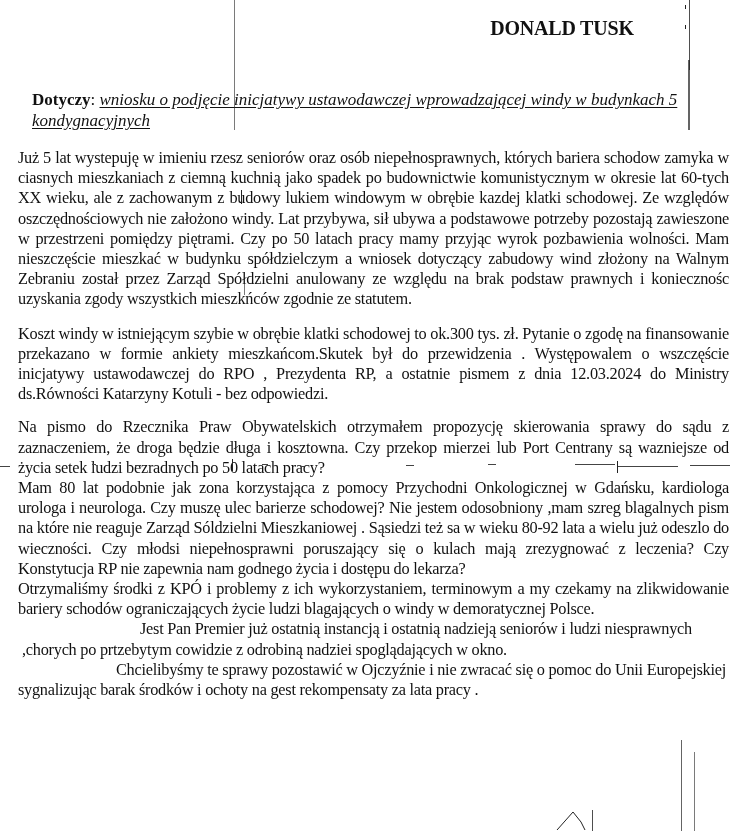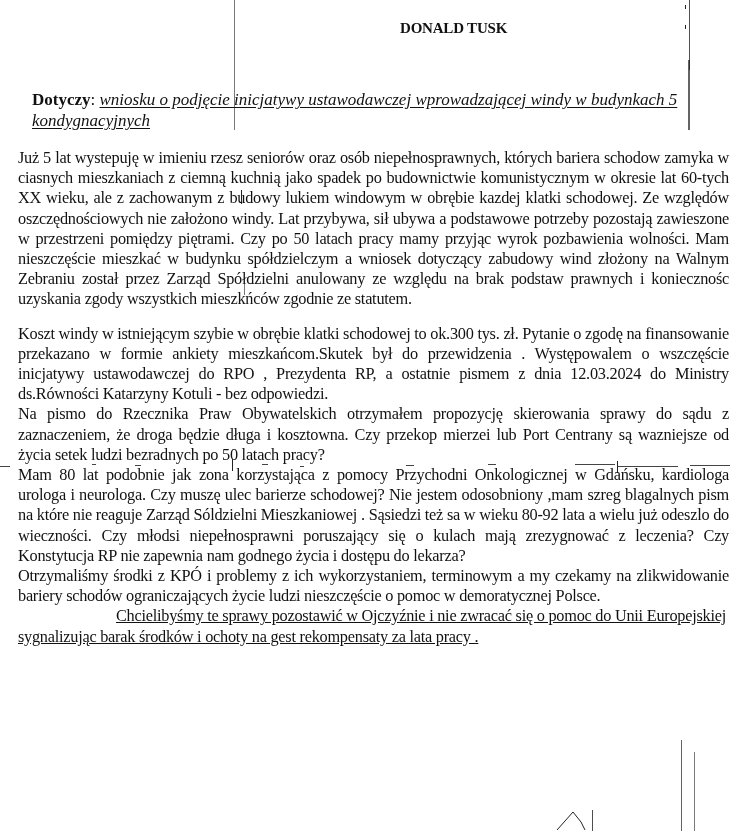--- a/index.html
+++ b/index.html
@@ -21,23 +21,23 @@
       top: 0;
       width: 740px;
       height: 831px;
     }
     
     .addressee {
       position: absolute;
       left: 400px;
       top: 18px;
       width: 324px;
-      text-align: left;
+      text-align: center;
       font-weight: bold;
-      font-size: 15px;
+      font-size: 20px;
       line-height: 20px;
       letter-spacing: -0.2px;
     }
     .addressee div { white-space: nowrap; }
     
     .subject {
       position: absolute;
       left: 32px;
       top: 89px;
       width: 712px;
@@ -99,24 +99,25 @@
     <div>DONALD TUSK</div>
   </div>
 
   <div class="subject">
     <span class="subject-label">Dotyczy</span><span>: </span><span class="subject-text">wniosku o podjęcie inicjatywy ustawodawczej wprowadzającej windy w budynkach 5 kondygnacyjnych</span>
   </div>
 
   <div class="body">
     <p class="para">Już 5 lat wystepuję w imieniu rzesz seniorów oraz osób niepełnosprawnych, których bariera schodow zamyka w ciasnych mieszkaniach z ciemną kuchnią jako spadek po budownictwie komunistycznym w okresie lat 60-tych XX wieku, ale z zachowanym z budowy lukiem windowym w obrębie kazdej klatki schodowej. Ze względów oszczędnościowych nie założono windy. Lat przybywa, sił ubywa a podstawowe potrzeby pozostają zawieszone w przestrzeni pomiędzy piętrami. Czy po 50 latach pracy mamy przyjąc wyrok pozbawienia wolności. Mam nieszczęście mieszkać w budynku spółdzielczym a wniosek dotyczący zabudowy wind złożony na Walnym Zebraniu został przez Zarząd Spółdzielni anulowany ze względu na brak podstaw prawnych i koniecznośc uzyskania zgody wszystkich mieszkńców zgodnie ze statutem.</p>
     <p class="para" style="margin-top:14px;">Koszt windy w istniejącym  szybie w obrębie klatki schodowej to ok.300 tys. zł. Pytanie o zgodę na finansowanie przekazano w formie ankiety mieszkańcom.Skutek był do przewidzenia . Występowalem o wszczęście inicjatywy ustawodawczej do RPO , Prezydenta RP, a ostatnie pismem z dnia 12.03.2024 do Ministry ds.Równości Katarzyny Kotuli - bez odpowiedzi.</p>
-    <p class="para" style="margin-top:0;">Na pismo do Rzecznika Praw Obywatelskich otrzymałem propozycję skierowania sprawy do sądu z zaznaczeniem, że droga będzie długa i kosztowna.  Czy przekop mierzei lub Port Centrany są wazniejsze od życia setek ludzi bezradnych po 50 latach pracy?</p>
+    <p class="para" style="margin-top:13px;">Na pismo do Rzecznika Praw Obywatelskich otrzymałem propozycję skierowania sprawy do sądu z zaznaczeniem, że droga będzie długa i kosztowna.  Czy przekop mierzei lub Port Centrany są wazniejsze od życia setek ludzi bezradnych po 50 latach pracy?</p>
     <p class="para">Mam 80 lat podobnie jak zona korzystająca z pomocy Przychodni Onkologicznej w Gdańsku, kardiologa urologa i neurologa. Czy muszę ulec barierze schodowej? Nie jestem odosobniony ,mam szreg blagalnych pism na które nie reaguje Zarząd Sóldzielni Mieszkaniowej . Sąsiedzi też sa w wieku 80-92 lata a wielu już odeszlo do wieczności. Czy młodsi niepełnosprawni poruszający się o kulach mają zrezygnować z leczenia? Czy Konstytucja RP nie zapewnia nam godnego życia i dostępu do lekarza?</p>
-    <p class="para">Otrzymaliśmy środki z KPÓ i problemy z ich wykorzystaniem, terminowym a my czekamy na zlikwidowanie bariery schodów ograniczających życie ludzi nieszczęście o pomoc w demoratycznej Polsce.</p>
-    <p class="para indent" style="text-indent:98px;text-decoration:underline;">Chcielibyśmy te sprawy pozostawić w Ojczyźnie i nie zwracać się o pomoc do Unii Europejskiej sygnalizując barak środków i ochoty na gest rekompensaty za lata pracy .</p>
+    <p class="para">Otrzymaliśmy środki z KPÓ i problemy z ich wykorzystaniem, terminowym a my czekamy na zlikwidowanie bariery schodów ograniczających życie ludzi blagających o windy w demoratycznej Polsce.</p>
+    <p class="para indent" style="text-indent:118px; padding-left:4px;">Jest Pan Premier już ostatnią instancją i ostatnią nadzieją seniorów i ludzi niesprawnych ,chorych po prtzebytym cowidzie z odrobiną nadziei spoglądających w okno.</p>
+    <p class="para indent" style="text-indent:98px;">Chcielibyśmy te sprawy pozostawić w Ojczyźnie i nie zwracać się o pomoc do Unii Europejskiej sygnalizując barak środków i ochoty na gest rekompensaty za lata pracy .</p>
   </div>
 
   <div class="artifact v" style="left:234px; top:0; height:130px; opacity:0.6;"></div>
   <div class="artifact v" style="left:689px; top:0; height:70px; opacity:0.8;"></div>
   <div class="artifact v" style="left:688px; top:60px; height:70px; width:2px; opacity:0.7;"></div>
   <div class="artifact v" style="left:685px; top:5px; height:4px;"></div>
   <div class="artifact v" style="left:685px; top:25px; height:4px;"></div>
   <div class="artifact v" style="left:241px; top:190px; height:14px;"></div>
   <div class="artifact v" style="left:244px; top:283px; height:12px; opacity:0.6;"></div>
   <div class="artifact v" style="left:232px; top:459px; height:12px;"></div>

